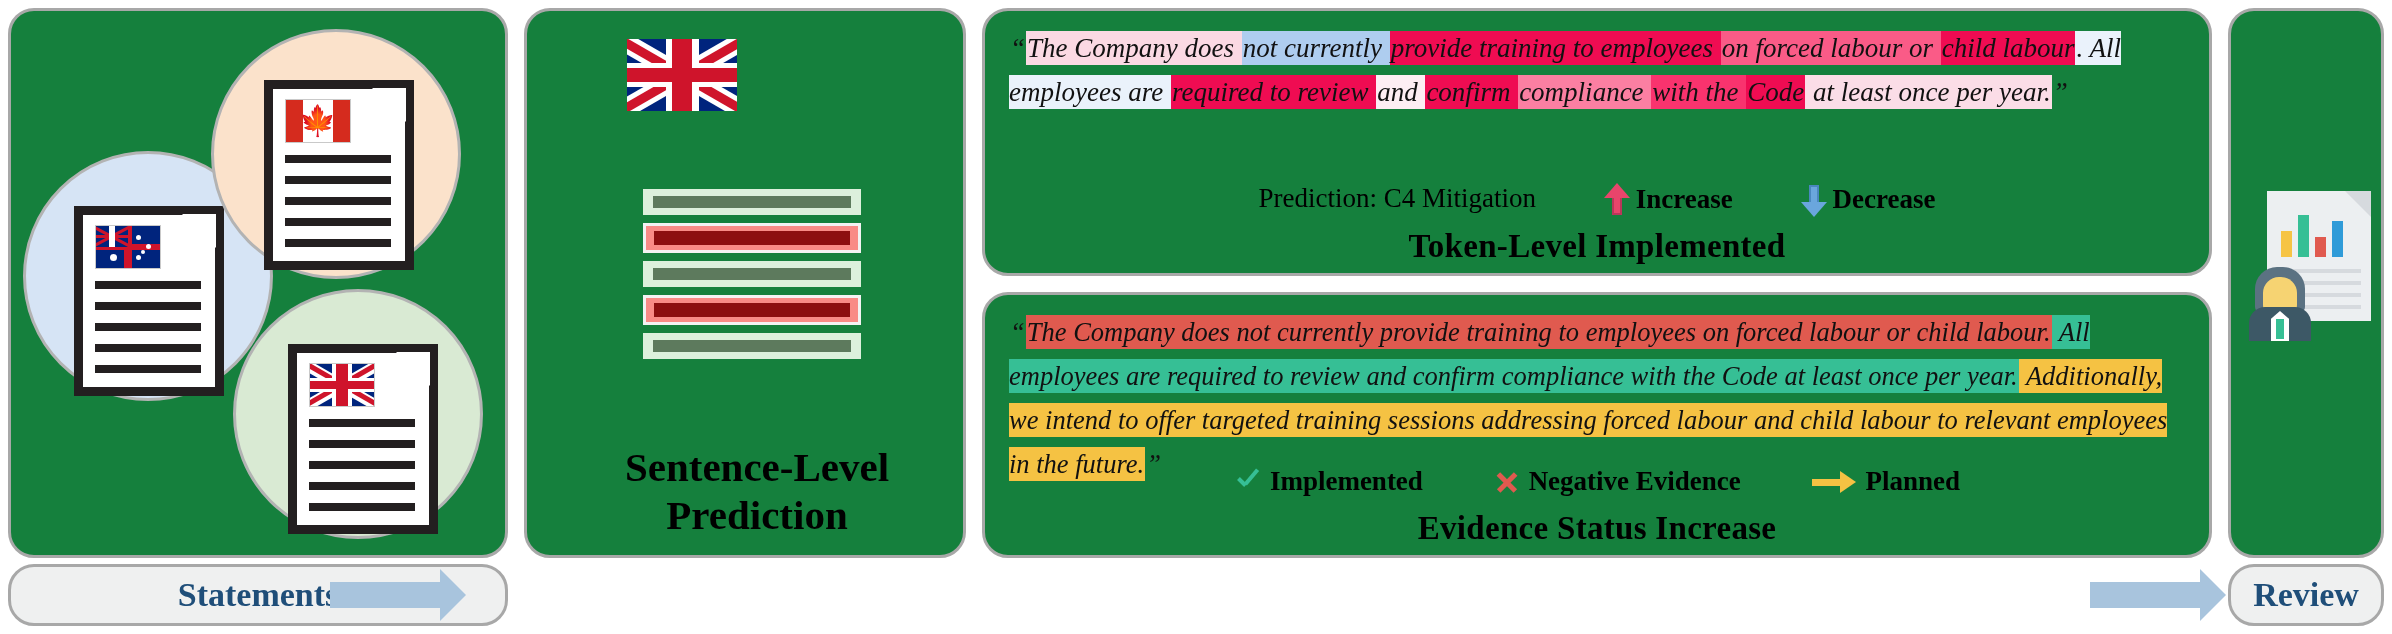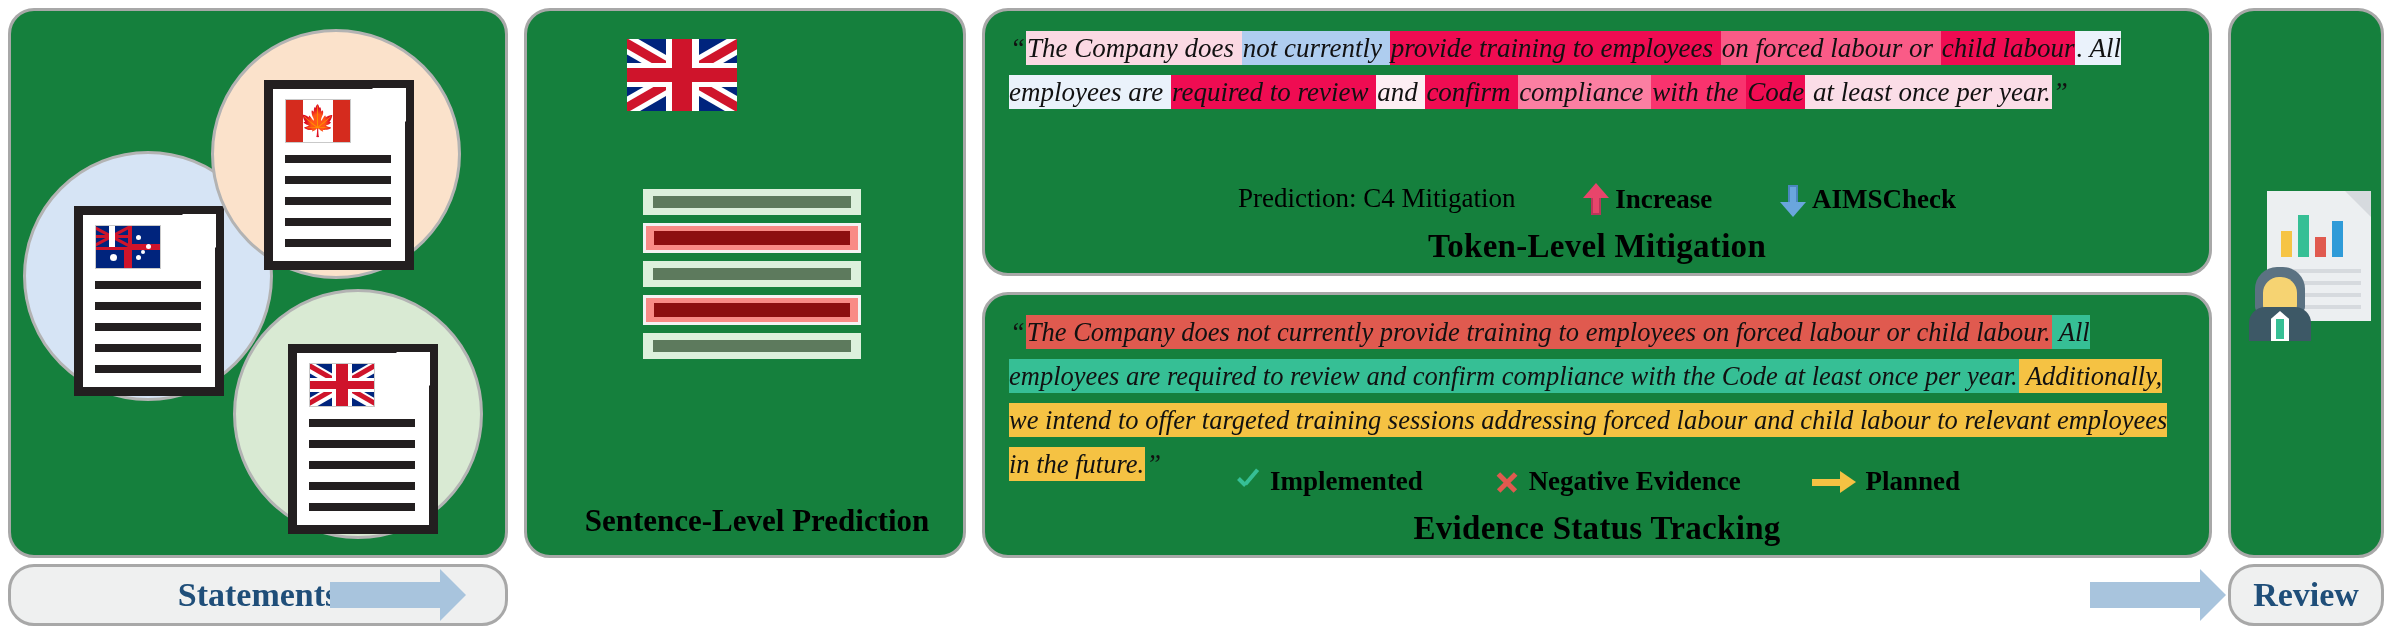--- a/index.html
+++ b/index.html
@@ -71,21 +71,21 @@
   .sdoc .flag{left:22px;top:18px;width:110px;height:72px;}
   .sdoc .rows{position:absolute;left:16px;right:16px;top:150px;}
   .srow{position:relative;margin-bottom:8px;padding:7px 10px;}
   .srow.green{background:#dcf0dc;}
   .srow.red{background:#f98b86;border:3px solid #f3f3f3;padding:5px 8px;}
   .srow i{display:block;height:12px;}
   .srow.green i{background:#5d7a5d;}
   .srow.red i{background:#8d0f10;height:14px;}
 
   .caption{position:absolute;left:0;right:0;bottom:16px;text-align:center;
-           font-weight:bold;font-size:31px;color:#000;font-family:"Liberation Serif",serif;margin-left:24px;}
+           font-weight:bold;font-size:41px;color:#000;font-family:"Liberation Serif",serif;margin-left:24px;}
 
   
   .quote{position:absolute;left:24px;right:22px;top:16px;
          font-style:italic;font-size:27px;line-height:1.62;color:#111;}
   .quote span{padding:2px 1px;}
   .evq{font-size:26.5px;line-height:1.66;}
 
   .meta{position:absolute;left:0;right:0;bottom:58px;text-align:center;font-size:27px;color:#000;}
   .meta .seg{display:inline-block;margin:0 32px;vertical-align:middle;}
   .meta .seg span{vertical-align:middle;font-weight:bold;}
@@ -272,45 +272,45 @@
     <div class="quote">
       <span>“</span><span style="background:#fbd9e3">The Company does </span><span style="background:#aecdef">not currently </span><span style="background:#ef0c52">provide training to employees </span><span style="background:#fa5b87">on forced labour or </span><span style="background:#ef0c52">child labour</span><span style="background:#eaf2fb">. All employees are </span><span style="background:#ef0c52">required to review </span><span style="background:#fdeef3">and </span><span style="background:#ef0c52">confirm </span><span style="background:#fb7fa2">compliance </span><span style="background:#f9336e">with the </span><span style="background:#ef0c52">Code</span><span style="background:#fbdde7"> at least once per year.</span><span>”</span>
     </div>
 
     <div class="meta">
       <span class="seg">Prediction: C4 Mitigation</span>
       <span class="seg">
         <span class="arrow-up"></span><span>Increase</span>
       </span>
       <span class="seg">
-        <span class="arrow-dn"></span><span>AIMSCheck</span>
-      </span>
-    </div>
-
-    <div class="title">Token-Level Mitigation</div>
+        <span class="arrow-dn"></span><span>Decrease</span>
+      </span>
+    </div>
+
+    <div class="title">Token-Level Implemented</div>
   </div>
 
   <div class="panel p-evidence">
     <div class="quote evq">
       <span>“</span><span style="background:#e05a4f">The Company does not currently provide training to employees on forced labour or child labour.</span><span style="background:#36bf95"> All employees are required to review and confirm compliance with the Code at least once per year.</span><span style="background:#f5c243"> Additionally, we intend to offer targeted training sessions addressing forced labour and child labour to relevant employees in the future.</span><span>”</span>
     </div>
 
     <div class="meta">
       <span class="seg">
         <span class="tick"></span><span>Implemented</span>
       </span>
       <span class="seg">
         <span class="cross"></span><span>Negative Evidence</span>
       </span>
       <span class="seg">
         <span class="yarrow"></span><span>Planned</span>
       </span>
     </div>
 
-    <div class="title">Evidence Status Tracking</div>
+    <div class="title">Evidence Status Increase</div>
   </div>
 
   <div class="panel p-review">
     <div class="review-icon">
       <div class="ri-doc">
         <div class="corner"></div>
         <div class="ri-bars">
           <b style="left:0;height:26px;background:#f6c445"></b>
           <b style="left:17px;height:42px;background:#36bf95"></b>
           <b style="left:34px;height:20px;background:#e05a4f"></b>

